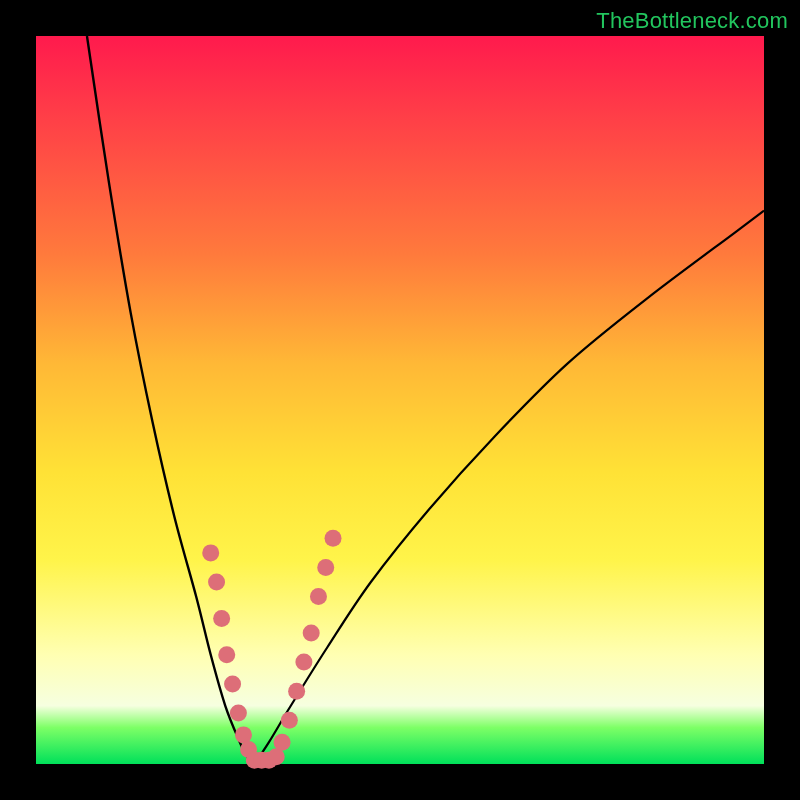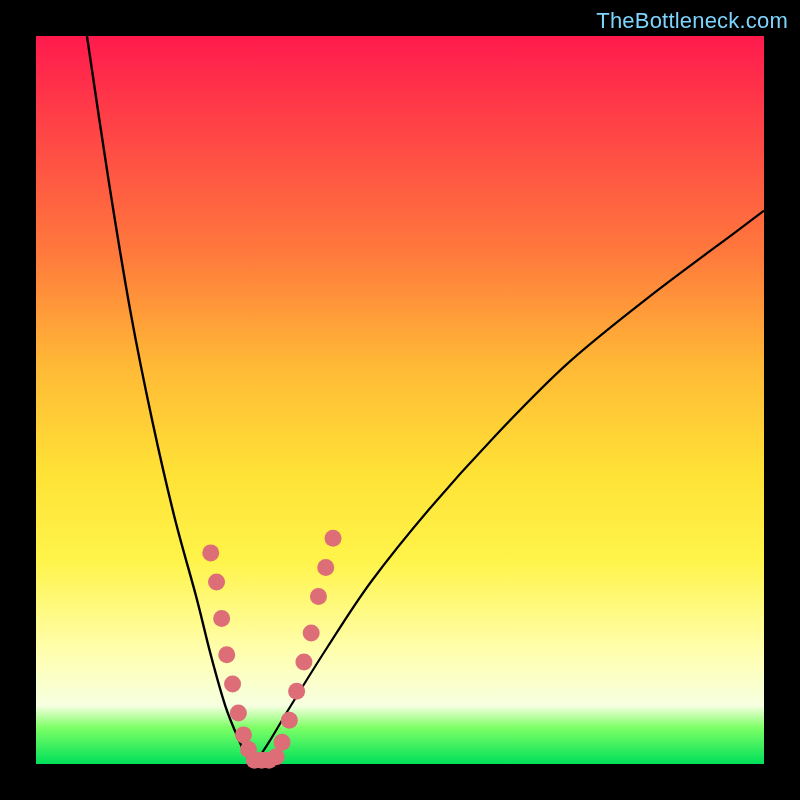--- a/index.html
+++ b/index.html
@@ -37,21 +37,21 @@
       #ffffb2 85%,
       #f6ffe0 92%,
       #7dff66 95%,
       #00e05a 100%
     );
   }
   .watermark {
     position: absolute;
     top: 8px;
     right: 12px;
-    color: #7dd3fc;
+    color: #22c55e;
     font-size: 22px;
     font-weight: 500;
     letter-spacing: 0.2px;
     user-select: none;
   }
   svg.curve {
     position: absolute;
     left: 0;
     top: 0;
     width: 728px;

